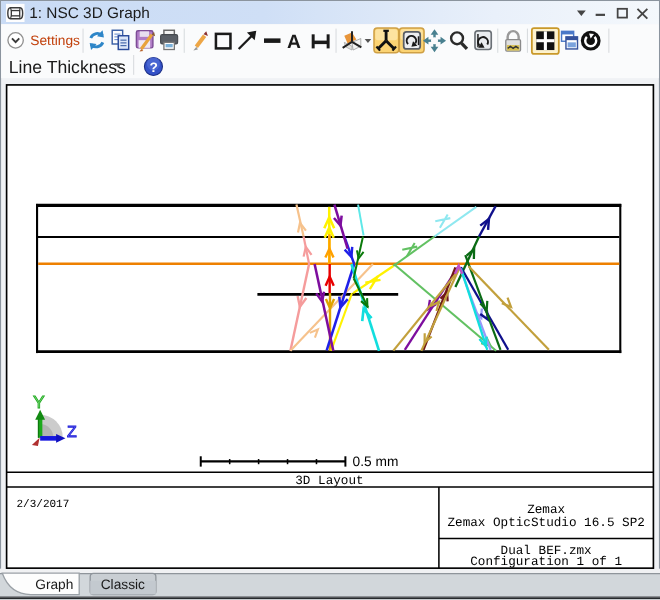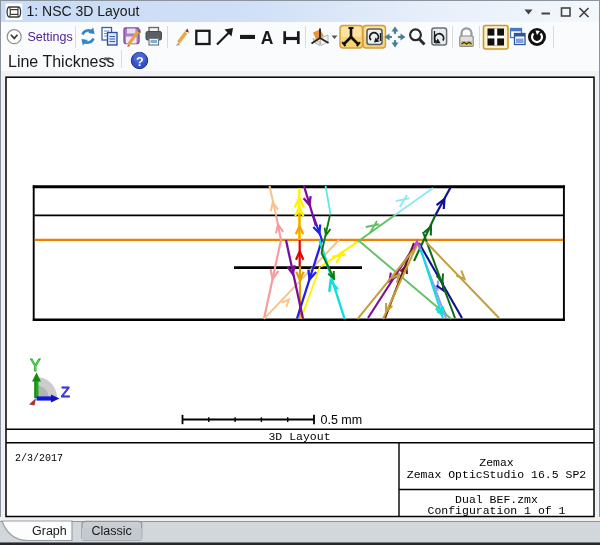--- a/index.html
+++ b/index.html
@@ -4,33 +4,33 @@
 * { margin:0; padding:0; box-sizing:border-box; }
 html,body { width:600px; height:545px; overflow:hidden; }
 body { font-family:"Liberation Sans", sans-serif; position:relative; background:#f0f2f5; }
 #win { position:absolute; left:0; top:0; width:600px; height:545px; border:1px solid #8b949e; }
 #titlebar { position:absolute; left:1px; top:1px; width:598px; height:21px;
   background:linear-gradient(90deg, #c9dbf5 0%, #cfdff6 40%, #e9f0fa 75%, #f4f8fc 100%); }
 #titletext { position:absolute; left:26.5px; top:3px; font-size:14px; color:#1a1a1a; }
 #toolbar { position:absolute; left:1px; top:22px; width:598px; height:49px; background:#fafbfc; }
 .sep1 { position:absolute; top:26px; width:1px; height:22px; background:#d9dcdf; }
 #row2sep { position:absolute; left:121px; top:50px; width:1px; height:18px; background:#d9dcdf; }
-#settings { position:absolute; left:27.5px; top:29.5px; font-size:12.5px; color:#4c1d95; }
+#settings { position:absolute; left:27.5px; top:29.5px; font-size:12.5px; color:#c2410c; }
 #linethk { position:absolute; left:8px; top:52.5px; font-size:16px; color:#1a1a1a; }
 #graphbg { position:absolute; left:6px; top:77px; width:588px; height:440px; background:#ffffff; }
 #mainsvg { position:absolute; left:0; top:0; }
 #tabbar { position:absolute; left:0px; top:517px; width:600px; height:28px; background:#f0f1f3; }
 </style></head>
 <body>
 <div id="win"></div>
 <div id="titlebar"></div>
 <div id="toolbar"></div>
 <div id="graphbg"></div>
 <div id="tabbar"></div>
-<div id="titletext">1: NSC 3D Layout</div>
+<div id="titletext">1: NSC 3D Graph</div>
 <div id="settings">Settings</div>
 <div id="linethk">Line Thickness</div>
 <div class="sep1" style="left:74.5px"></div>
 <div class="sep1" style="left:167px"></div>
 <div class="sep1" style="left:305px"></div>
 <div class="sep1" style="left:452px"></div>
 <div class="sep1" style="left:479px"></div>
 <div class="sep1" style="left:553px"></div>
 <div id="row2sep"></div>
 

